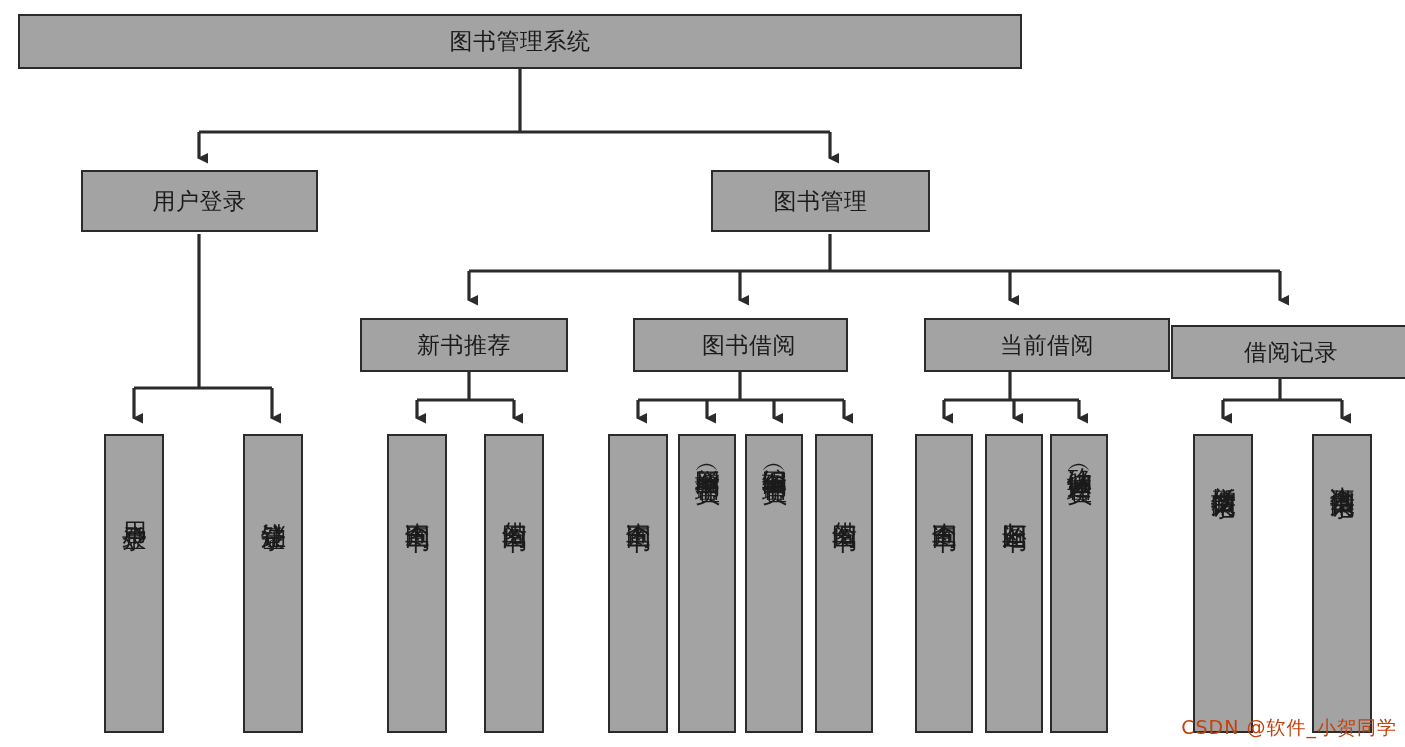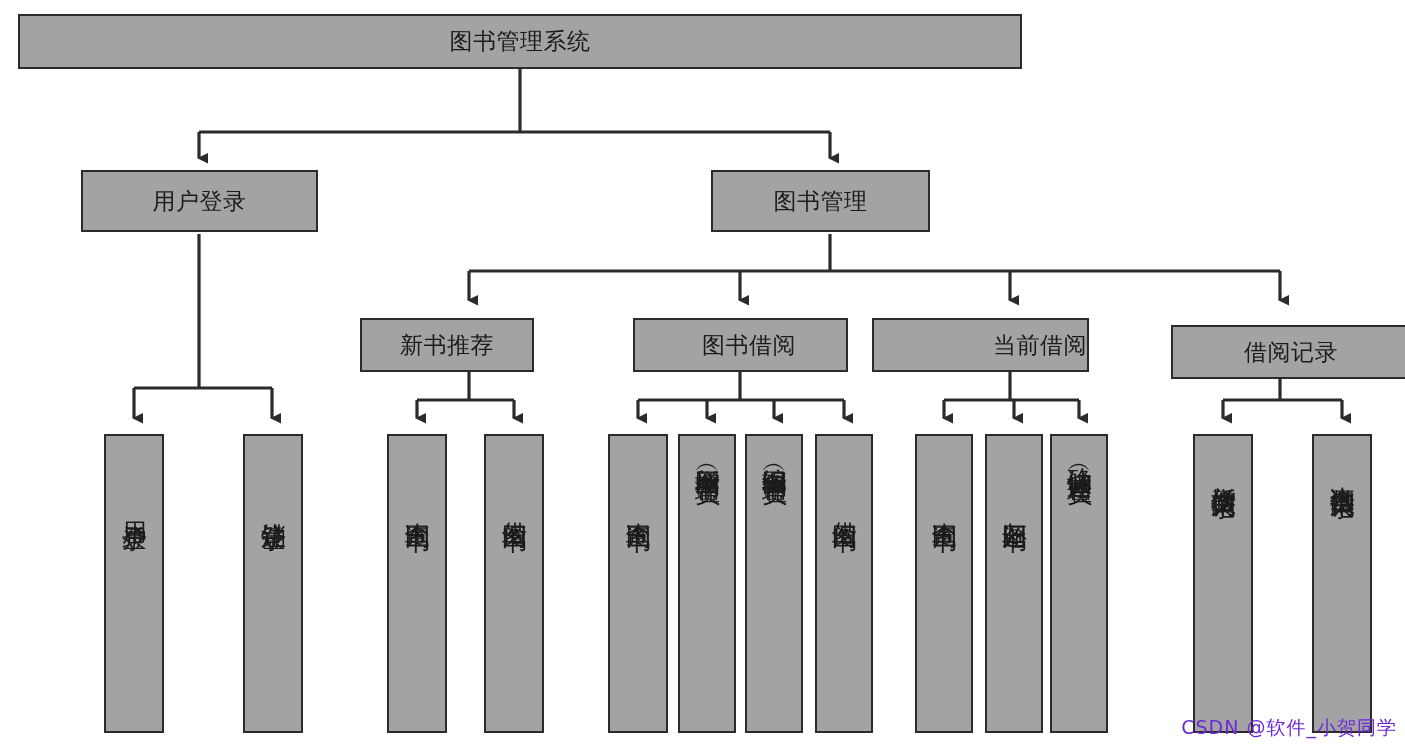--- a/index.html
+++ b/index.html
@@ -63,21 +63,21 @@
     padding-top: 58px;
   }
   .node.vertical.low .node-label {
     padding-top: 4px;
   }
   #watermark {
     position: absolute;
     right: 8px;
     bottom: 6px;
     font-size: 19px;
-    color: #6d28d9;
+    color: #c2410c;
     letter-spacing: 1px;
     white-space: nowrap;
     pointer-events: none;
   }
 </style>
 </head>
 <body>
 
 <div id="diagram-root">
 
@@ -135,27 +135,27 @@
     <span class="node-label">图书管理系统</span>
   </div>
 
   <div class="node horizontal" style="left:81px; top:170px; width:237px; height:62px;">
     <span class="node-label">用户登录</span>
   </div>
   <div class="node horizontal" style="left:711px; top:170px; width:219px; height:62px;">
     <span class="node-label">图书管理</span>
   </div>
 
-  <div class="node horizontal" style="left:360px; top:318px; width:174px; height:54px;align-items:center;">
+  <div class="node horizontal" style="left:360px; top:318px; width:208px; height:54px;align-items:center;">
     <span class="node-label">新书推荐</span>
   </div>
   <div class="node horizontal" style="left:633px; top:318px; width:215px; height:54px;padding-left:17px;">
     <span class="node-label">图书借阅</span>
   </div>
-  <div class="node horizontal" style="left:872px; top:318px; width:217px; height:54px;justify-content:flex-end;">
+  <div class="node horizontal" style="left:924px; top:318px; width:246px; height:54px;">
     <span class="node-label">当前借阅</span>
   </div>
   <div class="node horizontal" style="left:1171px; top:325px; width:240px; height:54px;">
     <span class="node-label">借阅记录</span>
   </div>
 
   <div class="node vertical mid" style="left:104px; top:434px; width:60px; height:299px;">
     <span class="node-label">用户登录</span>
   </div>
   <div class="node vertical mid" style="left:243px; top:434px; width:60px; height:299px;">

